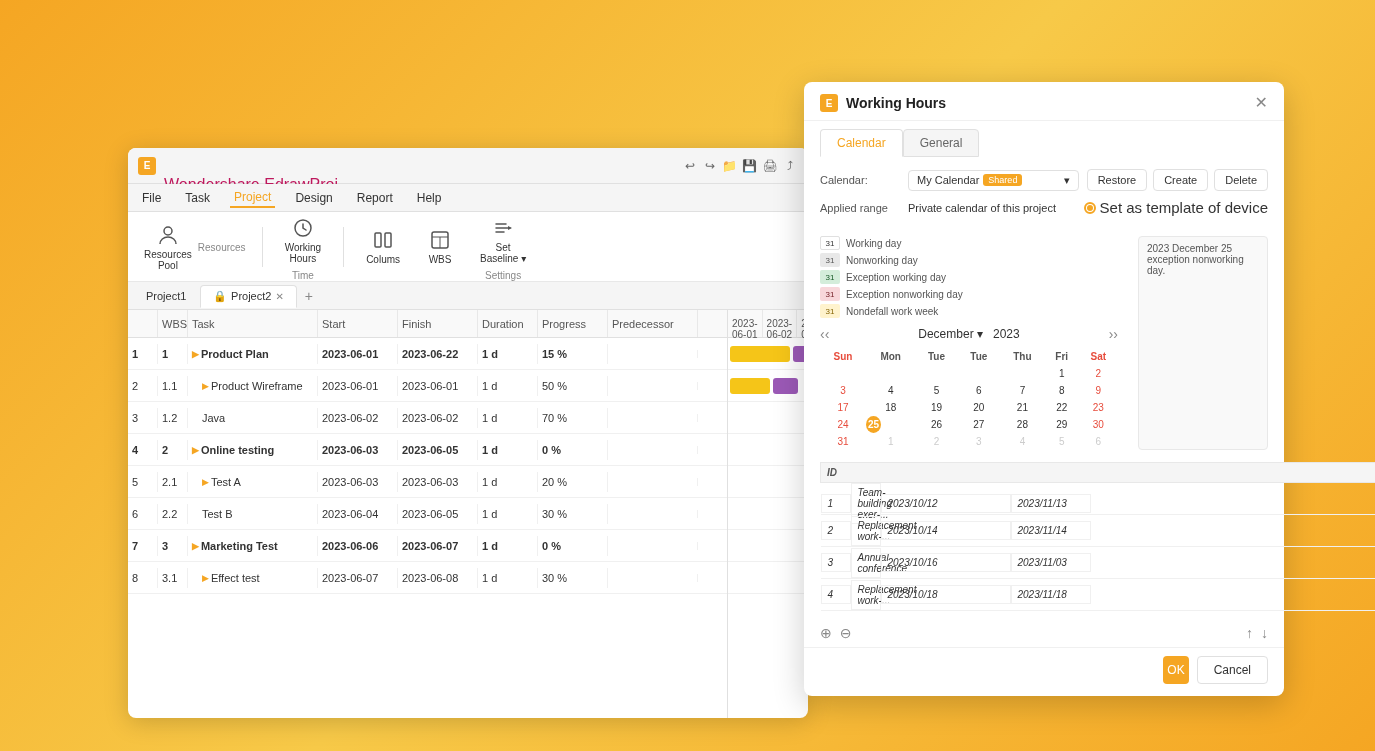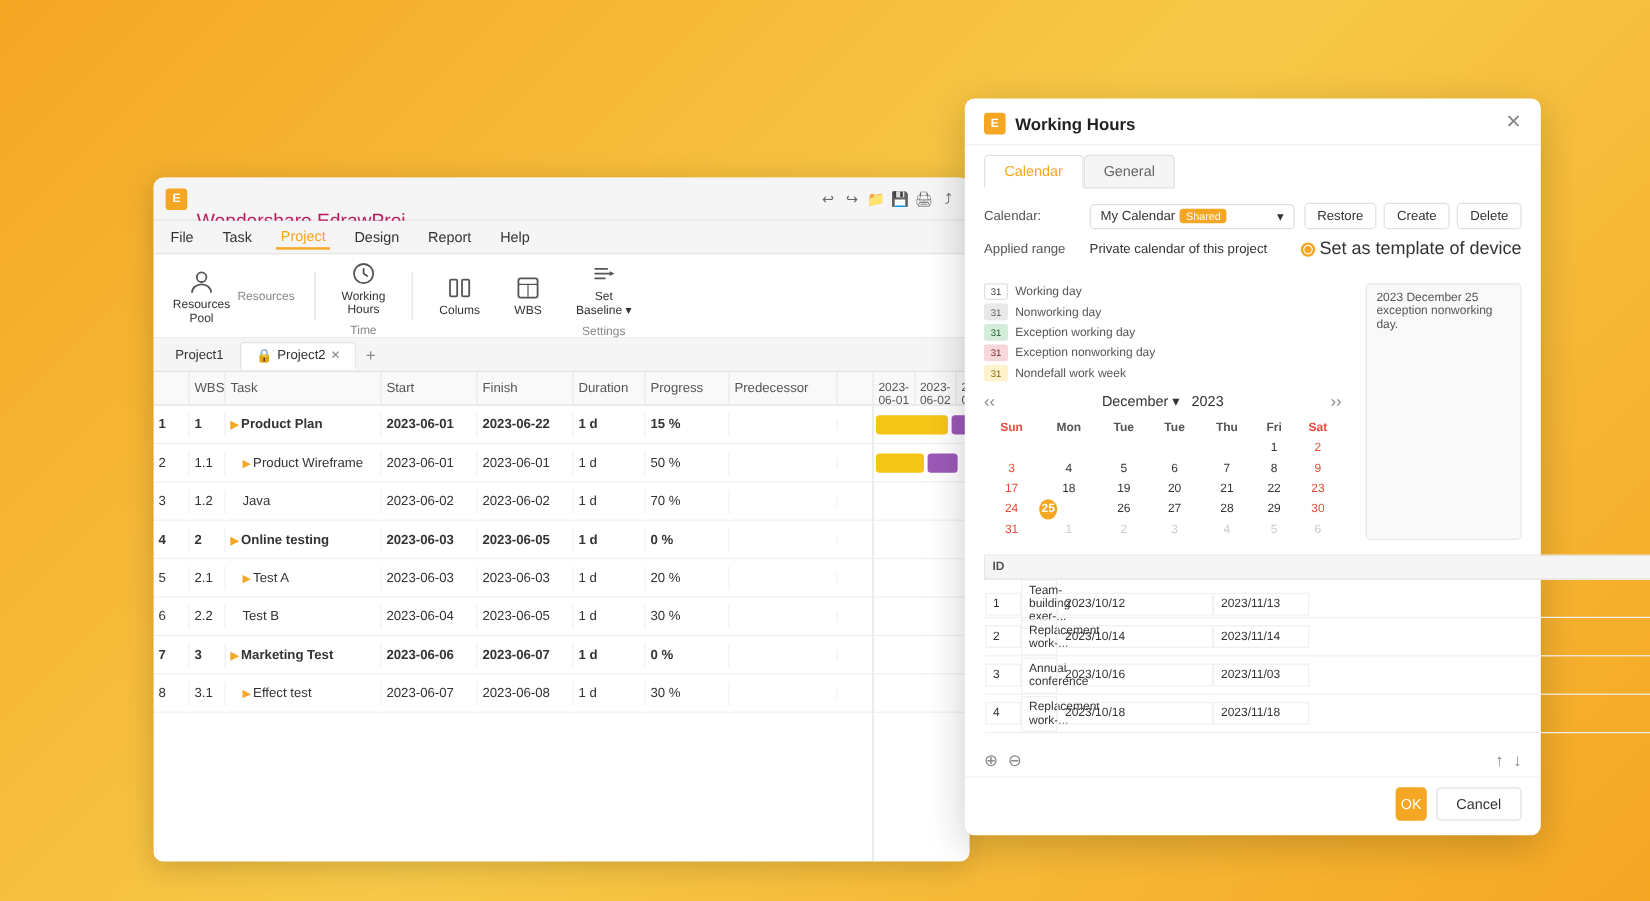--- a/index.html
+++ b/index.html
@@ -972,21 +972,21 @@
               <td class="gray">5</td>
               <td class="gray">6</td>
             </tr>
           </tbody>
       </table>
     </div>
     <div class="cal-note">2023 December 25 exception nonworking day.</div>
   </div>
 
   <div class="exceptions-section">
-    <div style="display:flex;gap:8px;">
+    <div style="display:flex;gap:8px;font-style:italic;">
       <table class="exc-table" style="flex:1;">
         <thead>
           <tr>
             <th>ID</th>
 
           </tr>
         </thead>
         <tbody>
           <tr class="table-row">
             <td>1</td>

